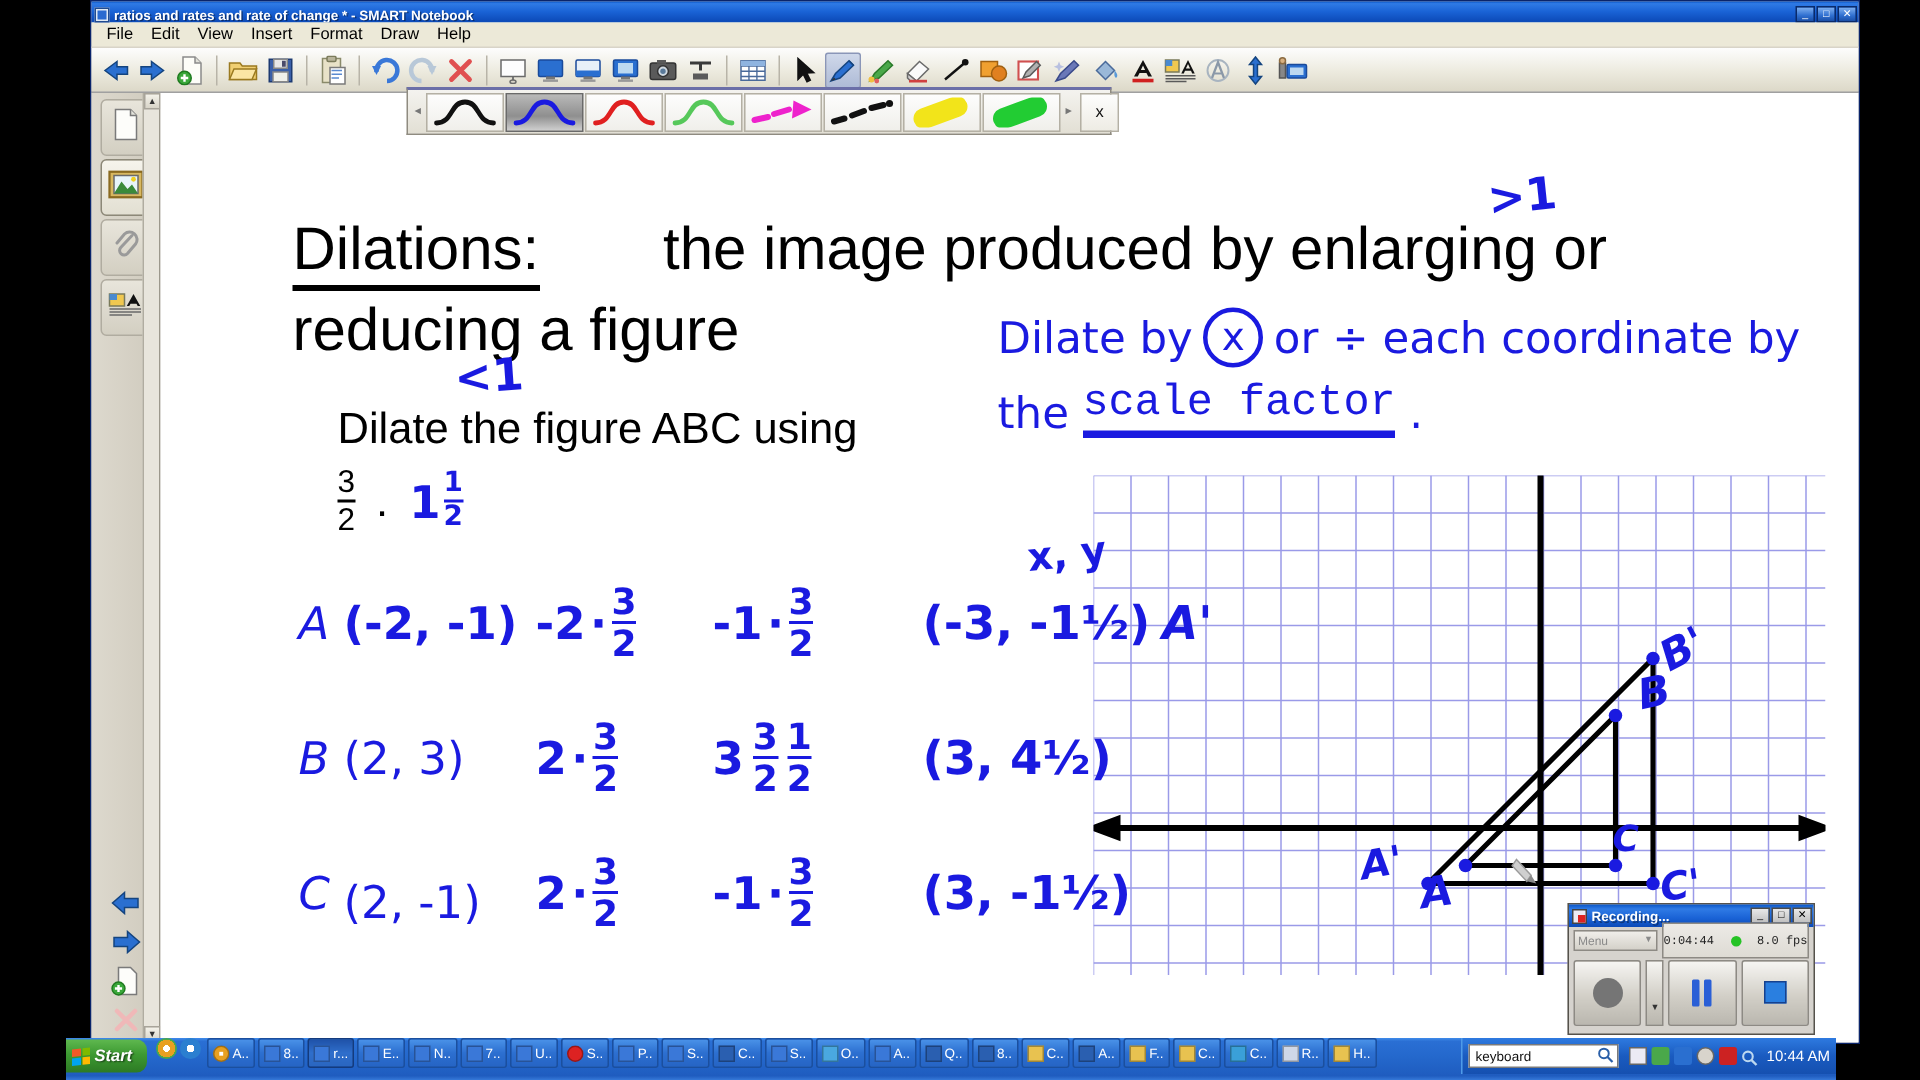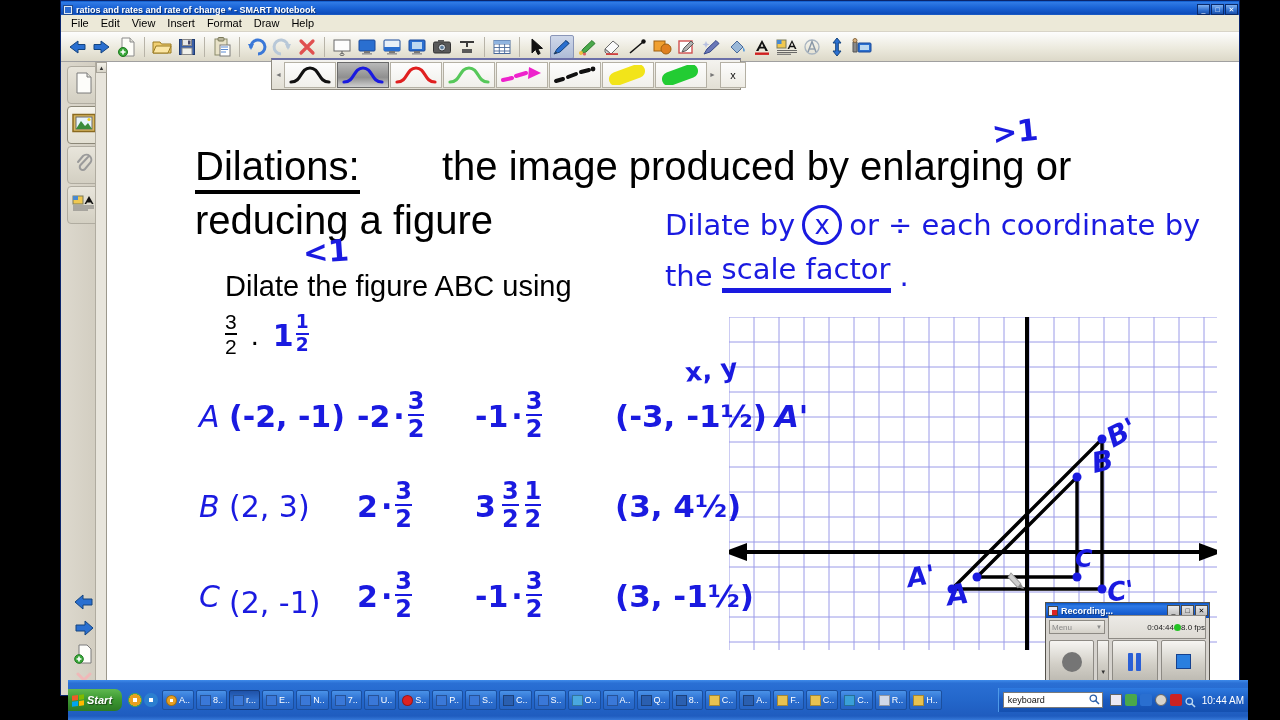--- a/index.html
+++ b/index.html
@@ -242,22 +242,22 @@
     background: linear-gradient(to bottom,#f0eeea,#d4d1c9);
     border: 1px solid #8d8a84;
     font-size: 8px; color: #8a8a8a;
     display: flex; align-items: center; justify-content: space-between;
     padding: 0 2px;
   }
   #rec-status {
     flex: 1; height: 24px;
     background: linear-gradient(to bottom,#eceae6,#dedbd4);
     border: 1px solid #8d8a84;
-    display: flex; align-items: center; justify-content: flex-end;
-    font-size: 8px; color: #222;
+    display: flex; align-items: center; justify-content: space-between;
+    font-size: 8px; color: #222; font-family: Liberation Mono, monospace;
   }
   .rec-dot { width: 7px; height: 7px; border-radius: 50%; background: #25c325; flex: none; }
   #rec-buttons {
     flex: 1; display: flex; align-items: center;
     padding: 1px 3px 3px; gap: 3px;
   }
   .rec-big {
     flex: 1; height: 44px;
     background: linear-gradient(to bottom,#f6f5f2,#d2cfc7 55%,#bab7af);
     border: 1px solid #8d8a84; border-radius: 2px;
@@ -269,24 +269,24 @@
     border: 1px solid #8d8a84;
     display: flex; align-items: flex-end; justify-content: center;
     padding-bottom: 8px; font-size: 6px; color: #333;
   }
   .rec-circle { width: 20px; height: 20px; border-radius: 50%; background: #757575; }
   .rec-pause { display: flex; gap: 3px; }
   .rec-pause i { display: block; width: 5px; height: 18px; background: #2a5fd6; border-radius: 1px; }
   .rec-stop { width: 15px; height: 15px; background: #2a7fe0; border: 1px solid #15418f; }
   
   #taskbar {
-    position: absolute; left: 68px; bottom: 0;
-    width: 1180px; height: 40px;
+    position: absolute; left: 44px; bottom: 0;
+    width: 1180px; height: 28px;
     background: linear-gradient(to bottom,#3f8bea 0%,#2a6fd4 8%,#2468cc 45%,#1f5cbf 90%,#3678d8 100%);
-    display: flex; align-items: center;
+    display: flex; align-items: flex-start;
     z-index: 70;
   }
   #start {
     height: 22px; margin: 1px 2px 1px 0;
     padding: 0 10px 0 4px;
     background: linear-gradient(to bottom,#5fb84f,#3d9a32 45%,#2d7a24);
     border-radius: 0 7px 7px 0;
     display: flex; align-items: center; gap: 3px;
     color: #fff; font-size: 11px; font-weight: bold; font-style: italic;
     text-shadow: 1px 1px 1px rgba(0,0,0,.5);
@@ -698,21 +698,21 @@
 
         <div style="position:absolute;left:558px;top:143px;display:flex;align-items:center;gap:7px;color:#1a1ae0;font-family:'DejaVu Sans',sans-serif;font-size:29px;white-space:nowrap;">
           <span>Dilate by</span>
           <span style="display:inline-flex;align-items:center;justify-content:center;width:40px;height:40px;border:3px solid #1a1ae0;border-radius:50%;font-size:26px;">
             <span>x</span>
           </span>
           <span>or ÷ each coordinate by</span>
         </div>
         <div style="position:absolute;left:558px;top:190px;display:flex;align-items:flex-end;gap:9px;color:#1a1ae0;font-family:'DejaVu Sans',sans-serif;font-size:29px;white-space:nowrap;">
           <span>the</span>
-          <span style="border-bottom:5px solid #1a1ae0;padding-bottom:2px;">scale factor</span>
+          <span style="border-bottom:5px solid #1a1ae0;padding-bottom:2px;font-family:Liberation Mono, monospace;">scale factor</span>
           <span>.</span>
         </div>
 
         <div class="blk" style="left:118px;top:210px;font-size:29px;">Dilate the figure ABC using</div>
         <div style="position:absolute;left:118px;top:250px;display:flex;align-items:center;gap:14px;font-family:'Liberation Sans',sans-serif;font-size:29px;color:#000;white-space:nowrap;">
           <span class="frac" style="font-size:21px;">
             <span class="num">3</span>
             <span class="bar"></span>
             <span class="den">2</span>
           </span>

